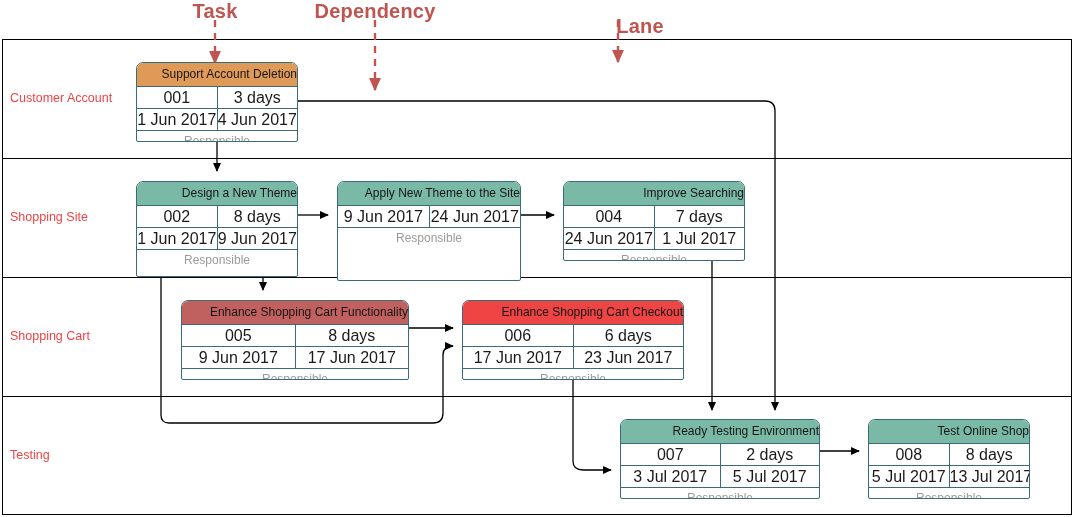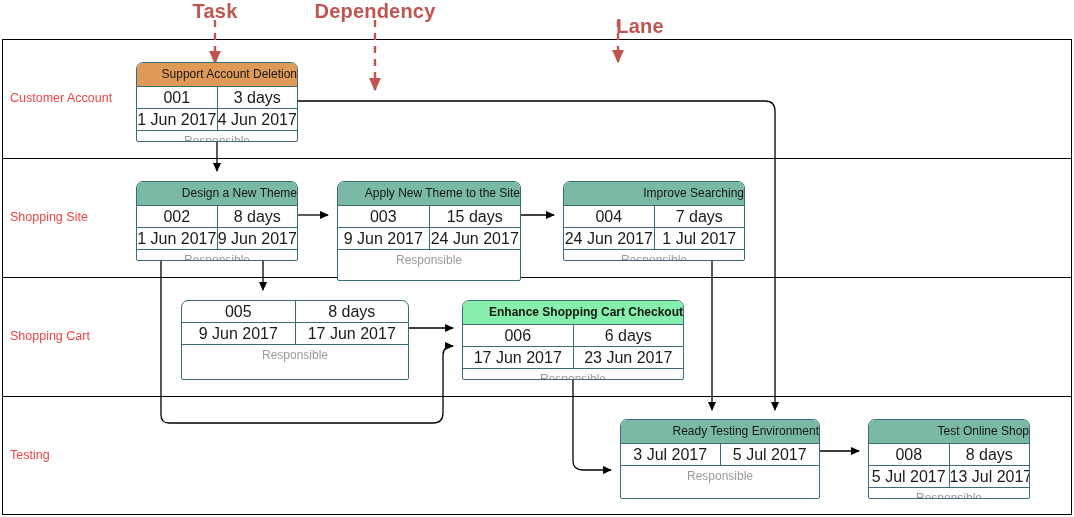--- a/index.html
+++ b/index.html
@@ -165,82 +165,83 @@
         <div class="task-row">
           <div class="task-cell">001</div>
           <div class="task-cell">3 days</div>
         </div>
         <div class="task-row">
           <div class="task-cell">1 Jun 2017</div>
           <div class="task-cell">4 Jun 2017</div>
         </div>
         <div class="task-resp">Responsible</div>
       </div>
-      <div class="task-card" style="left: 136px; top: 181px; width: 162px; height: 80px;">
+      <div class="task-card" style="left: 136px; top: 181px; width: 162px; height: 96px;">
         <div class="task-head" style="background: rgb(123, 185, 167);">Design a New Theme</div>
         <div class="task-row">
           <div class="task-cell">002</div>
           <div class="task-cell">8 days</div>
         </div>
         <div class="task-row">
           <div class="task-cell">1 Jun 2017</div>
           <div class="task-cell">9 Jun 2017</div>
         </div>
         <div class="task-resp">Responsible</div>
       </div>
       <div class="task-card" style="left: 337px; top: 181px; width: 184px; height: 100px;">
         <div class="task-head" style="background: rgb(123, 185, 167);">Apply New Theme to the Site</div>
         <div class="task-row">
-          <div class="task-cell">003</div>
-          <div class="task-cell">15 days</div>
-        </div>
-        <div class="task-row">
           <div class="task-cell">9 Jun 2017</div>
           <div class="task-cell">24 Jun 2017</div>
         </div>
         <div class="task-resp">Responsible</div>
       </div>
       <div class="task-card" style="left: 563px; top: 181px; width: 182px; height: 80px;">
         <div class="task-head" style="background: rgb(123, 185, 167);">Improve Searching</div>
         <div class="task-row">
           <div class="task-cell">004</div>
           <div class="task-cell">7 days</div>
         </div>
         <div class="task-row">
           <div class="task-cell">24 Jun 2017</div>
           <div class="task-cell">1 Jul 2017</div>
         </div>
         <div class="task-resp">Responsible</div>
       </div>
       <div class="task-card" style="left: 181px; top: 300px; width: 228px; height: 80px;">
+        <div class="task-head" style="background: rgb(192, 96, 95);">Enhance Shopping Cart Functionality</div>
         <div class="task-row">
           <div class="task-cell">005</div>
           <div class="task-cell">8 days</div>
         </div>
         <div class="task-row">
           <div class="task-cell">9 Jun 2017</div>
           <div class="task-cell">17 Jun 2017</div>
         </div>
         <div class="task-resp">Responsible</div>
       </div>
       <div class="task-card" style="left: 462px; top: 300px; width: 222px; height: 80px;">
-        <div class="task-head" style="background: #86efac; font-weight: bold;">Enhance Shopping Cart Checkout</div>
+        <div class="task-head" style="background: #ef4444;">Enhance Shopping Cart Checkout</div>
         <div class="task-row">
           <div class="task-cell">006</div>
           <div class="task-cell">6 days</div>
         </div>
         <div class="task-row">
           <div class="task-cell">17 Jun 2017</div>
           <div class="task-cell">23 Jun 2017</div>
         </div>
         <div class="task-resp">Responsible</div>
       </div>
       <div class="task-card" style="left: 620px; top: 419px; width: 200px; height: 80px;">
         <div class="task-head" style="background: rgb(123, 185, 167);">Ready Testing Environment</div>
         <div class="task-row">
+          <div class="task-cell">007</div>
+          <div class="task-cell">2 days</div>
+        </div>
+        <div class="task-row">
           <div class="task-cell">3 Jul 2017</div>
           <div class="task-cell">5 Jul 2017</div>
         </div>
         <div class="task-resp">Responsible</div>
       </div>
       <div class="task-card" style="left: 868px; top: 419px; width: 162px; height: 80px;">
         <div class="task-head" style="background: rgb(123, 185, 167);">Test Online Shop</div>
         <div class="task-row">
           <div class="task-cell">008</div>
           <div class="task-cell">8 days</div>

